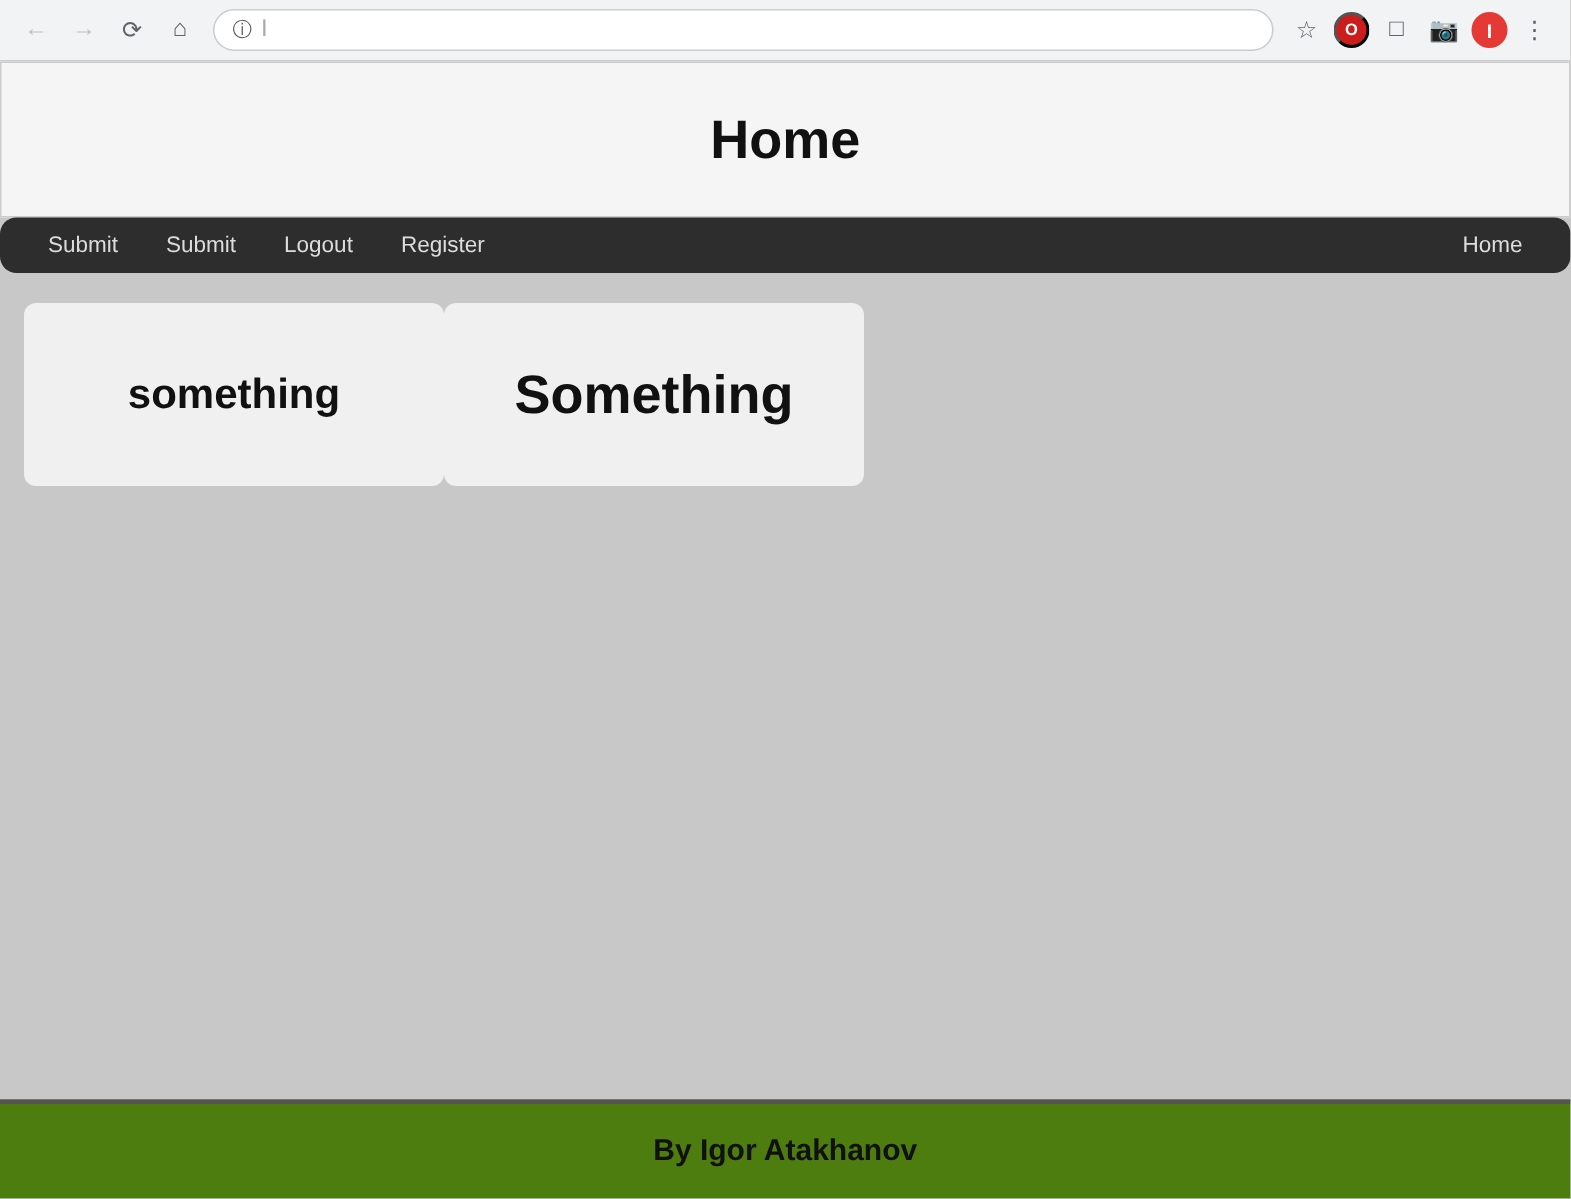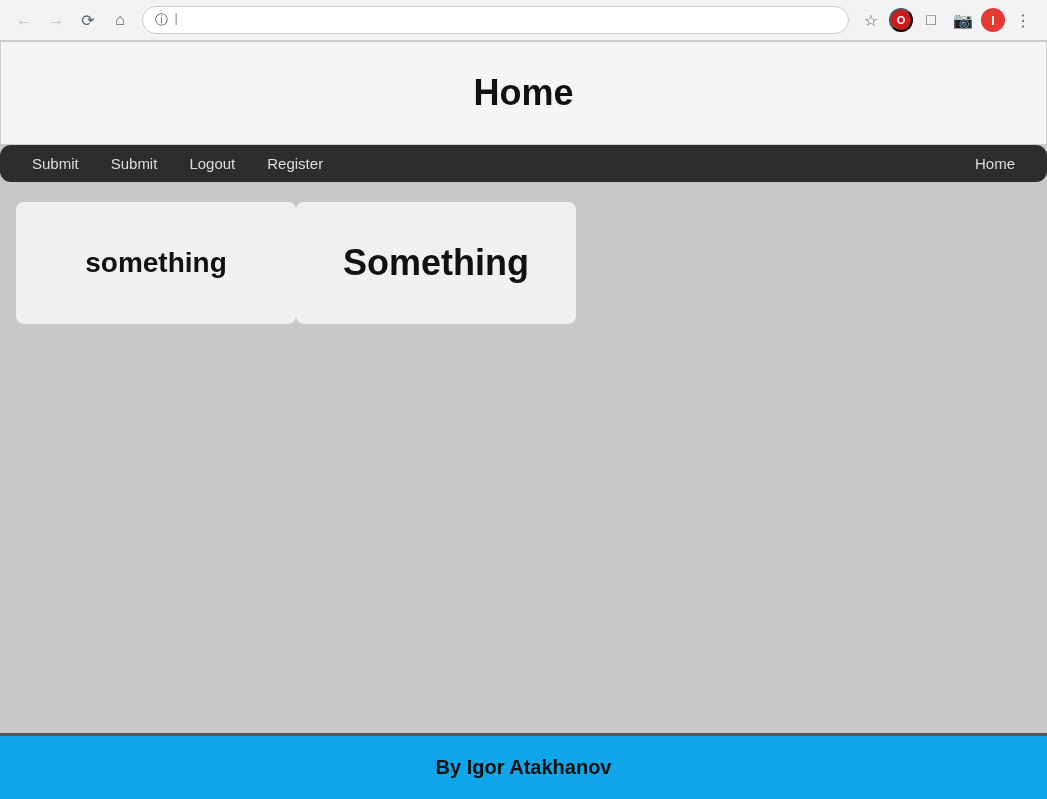--- a/index.html
+++ b/index.html
@@ -224,21 +224,21 @@
       color: #111;
     }
 
     .card-text {
       font-size: 18px;
       color: #111;
     }
 
     
     .site-footer {
-      background: #0ea5e9;
+      background: #4d7c0f;
       border-top: 3px solid #555;
       padding: 20px;
       text-align: center;
     }
 
     .footer-text {
       font-size: 20px;
       font-weight: bold;
       color: #111;
     }

